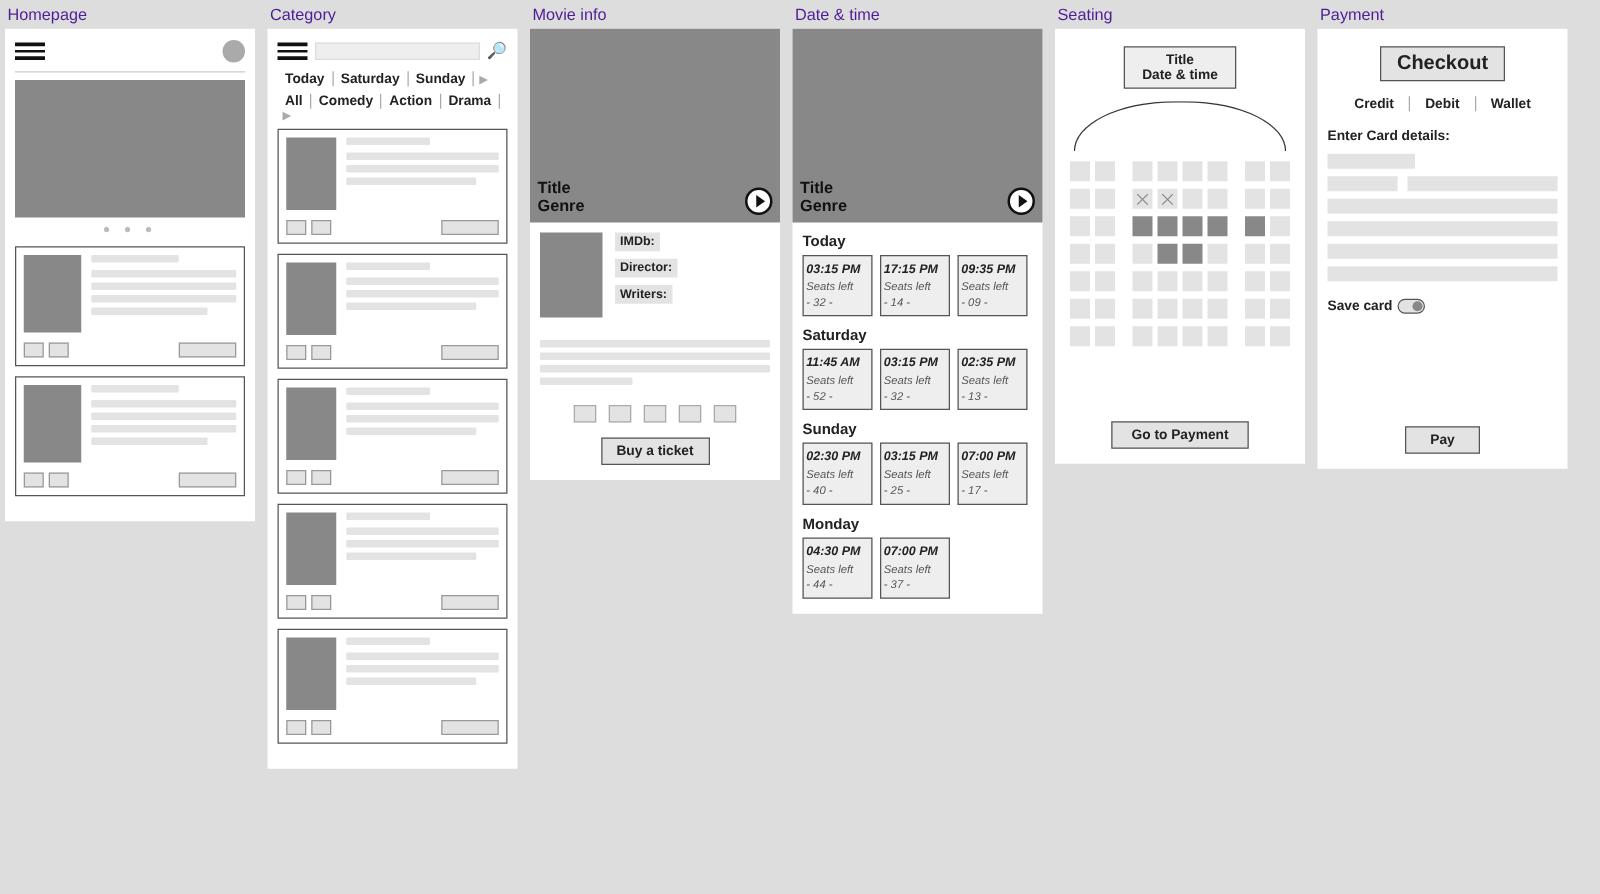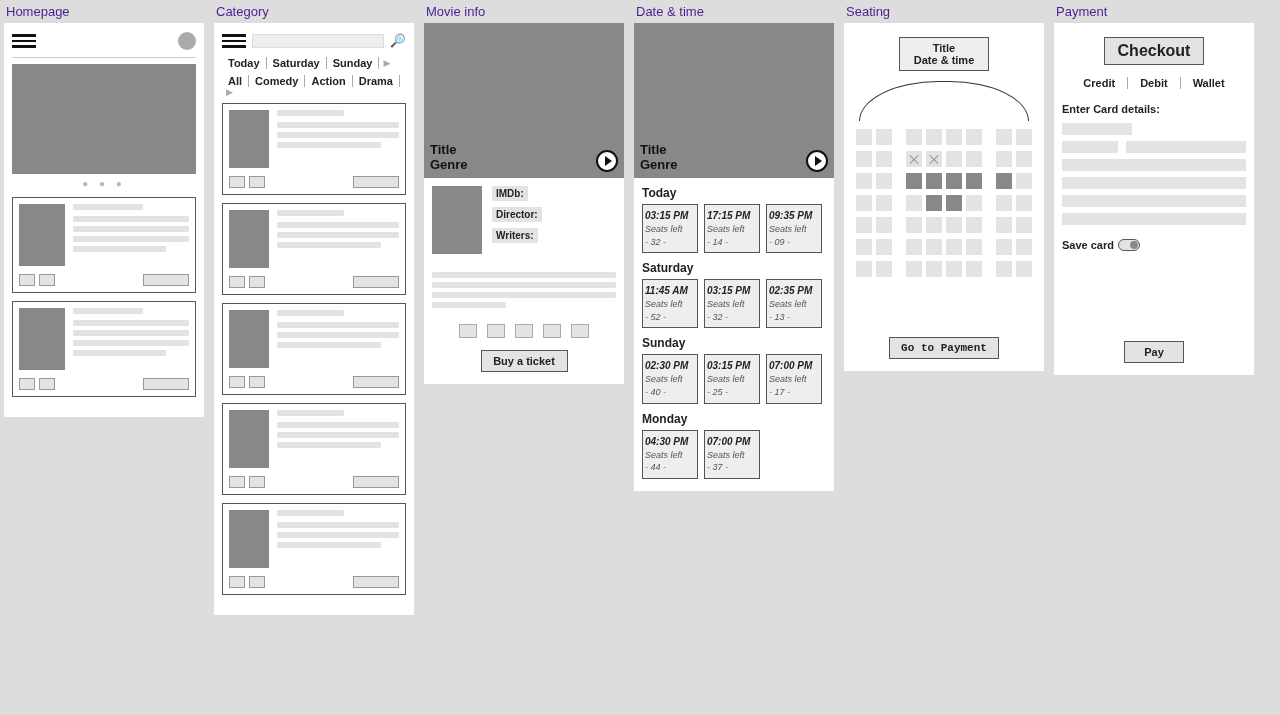--- a/index.html
+++ b/index.html
@@ -127,21 +127,21 @@
   .seat-row { display: flex; gap: 14px; }
   .seat-block { display: flex; gap: 4px; }
   .seat { width: 16px; height: 16px; background: #e3e3e3; }
   .seat.sel { background: #888; }
   .seat.x { position: relative; background: #e3e3e3; }
   .seat.x::before, .seat.x::after {
     content:""; position:absolute; left:2px; right:2px; top:50%; height:1px; background:#888;
   }
   .seat.x::before { transform: rotate(45deg);}
   .seat.x::after  { transform: rotate(-45deg);}
-  .go-pay { display:block; margin: 60px auto 0; width: 110px; font-size:11px;font-family:Liberation Mono, monospace;}
+  .go-pay { display:block; margin: 60px auto 0; width: 110px; font-size:11px;}
   
   .checkout-btn { display:block; margin: 6px auto 12px; width: 100px; font-size:16px;}
   .pay-tabs { display:flex; justify-content:center; margin-bottom:14px;}
   .pay-tab { font-weight:bold; padding:0 12px; border-right:1px solid #aaa; cursor:pointer; font-size:11px;}
   .pay-tab:last-child { border-right:none;}
   .field-label { font-weight:bold; font-size:11px; margin-bottom:8px;}
   .form-row { display:flex; gap:8px; margin-bottom:6px;}
   .inp { height:12px; background:#e3e3e3; }
   .savecard { display:flex; align-items:center; gap:4px; margin-top:14px; font-weight:bold; font-size:11px;}
   .toggle {

